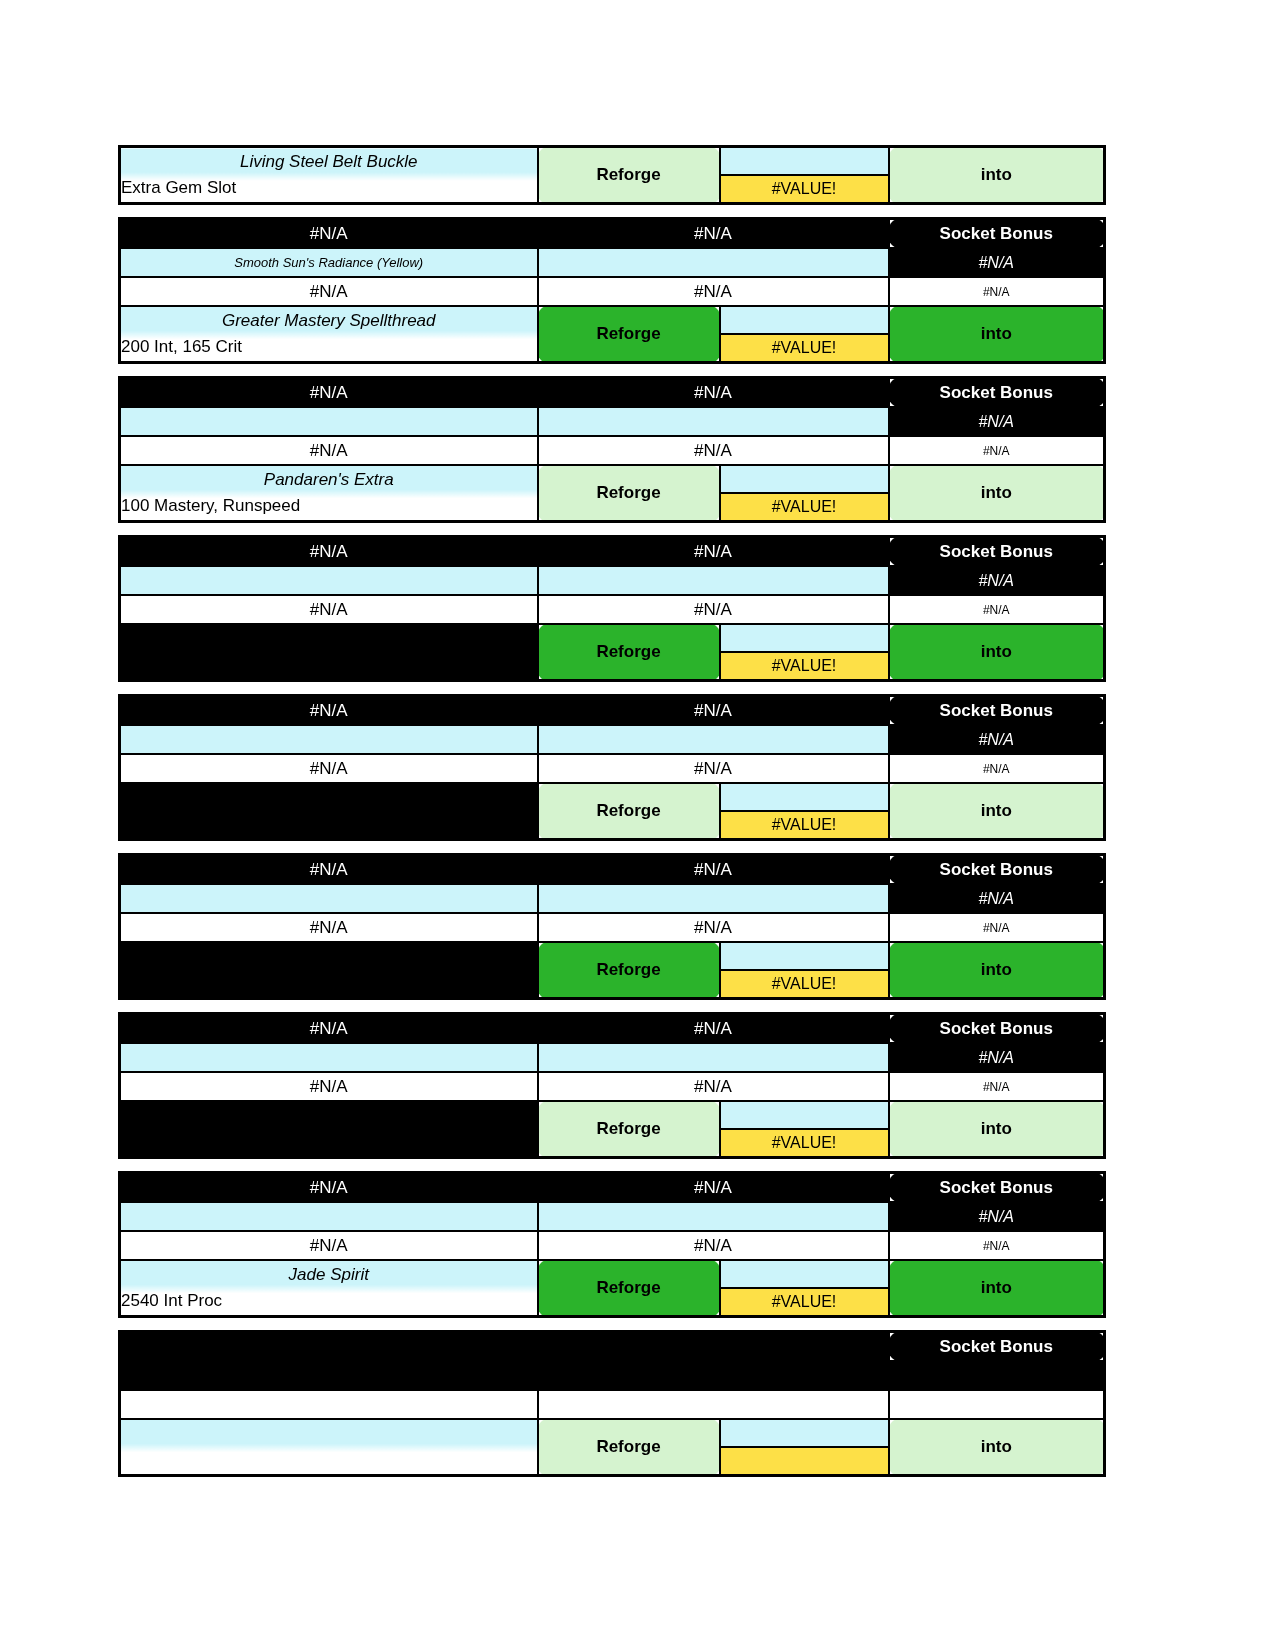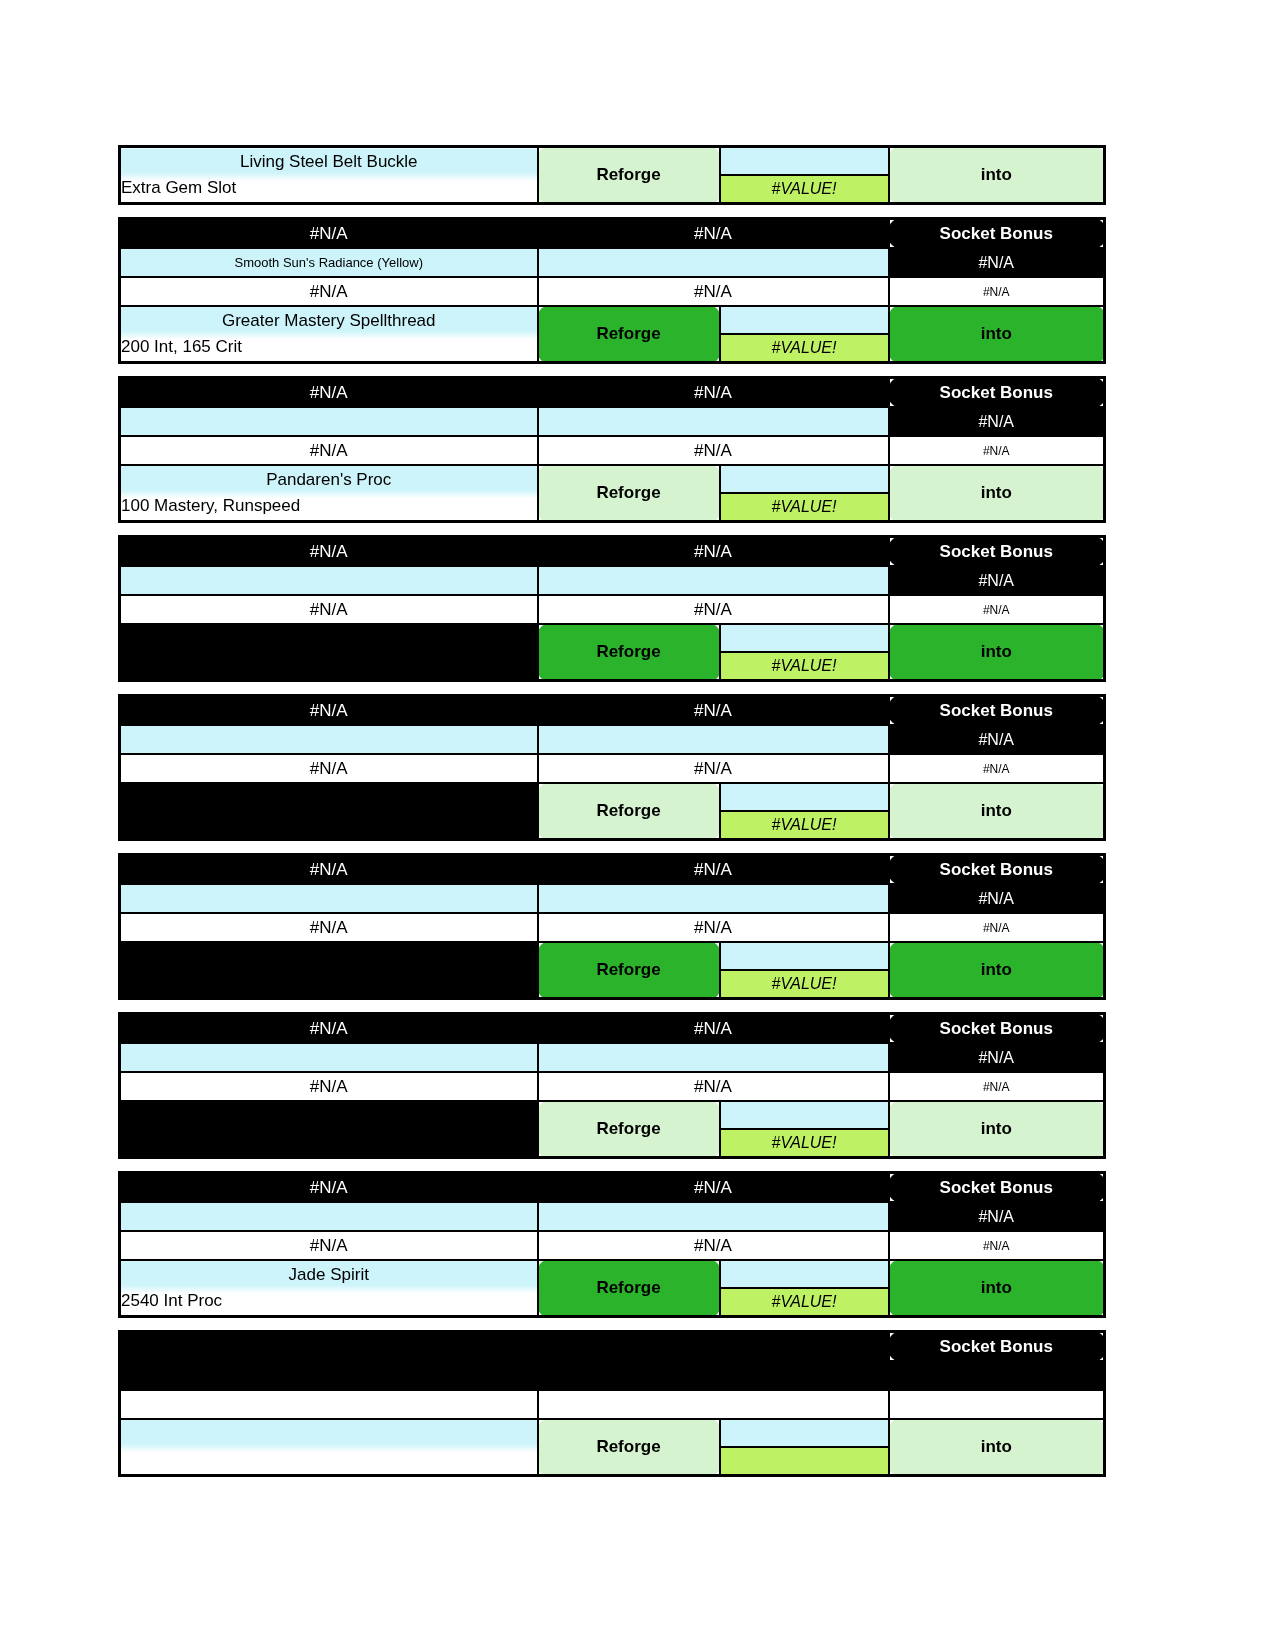--- a/index.html
+++ b/index.html
@@ -13,29 +13,29 @@
   .r-blue td{height:27px;}
   .r-white td{height:27px;}
   .r-it td{height:26px;}
   .black{background:#000;color:#fff;}
   .blue{background:#CCF4FA;}
   .grad{background:linear-gradient(to bottom,#CCF4FA 0%,#CCF4FA 44%,#ffffff 60%);}
   .blackcell{background:#000;}
   .g-light{background:#D5F3CF;}
   .g-dark{background:#2BB32B;}
   .bold{font-weight:bold;border-radius:10px;}
-  .it{}
+  .it{font-style:italic;}
   .fs17{font-size:17px;}
   .fs16{font-size:16px;}
   .fs13{font-size:13px;}
   .fs12{font-size:12px;}
   .gray-top{border-top:2px solid #8a8a8a;}
-  .iname{height:26px;line-height:26px;font-size:17px;}
+  .iname{height:26px;line-height:26px;font-style:italic;font-size:17px;}
   .istats{height:26px;line-height:26px;font-style:normal;font-size:17px;text-align:left;}
-  .valcell{background:#bef264;font-style:italic;}
+  .valcell{background:#fde047;}
 </style>
 </head>
 <body>
 
 <div id="sheet">
 
   <table class="blk">
     <colgroup>
         <col class="cA">
         <col class="cB">
@@ -114,21 +114,21 @@
       <td class="blue" colspan="2"></td>
       <td class="black c it fs16 gray-top">#N/A</td>
     </tr>
     <tr class="r-white">
       <td class="c fs17">#N/A</td>
       <td class="c fs17" colspan="2">#N/A</td>
       <td class="c fs12">#N/A</td>
     </tr>
     <tr class="r-it">
       <td class="grad c" rowspan="2">
-        <div class="iname">Pandaren's Proc</div>
+        <div class="iname">Pandaren's Extra</div>
         <div class="istats">100 Mastery, Runspeed</div>
       </td>
       <td class="g-light c bold fs17" rowspan="2">Reforge</td>
       <td class="blue"></td>
       <td class="g-light c bold fs17" rowspan="2">into</td>
     </tr>
     <tr class="r-it">
       <td class="valcell c fs16">#VALUE!</td>
     </tr>
   </tbody>

